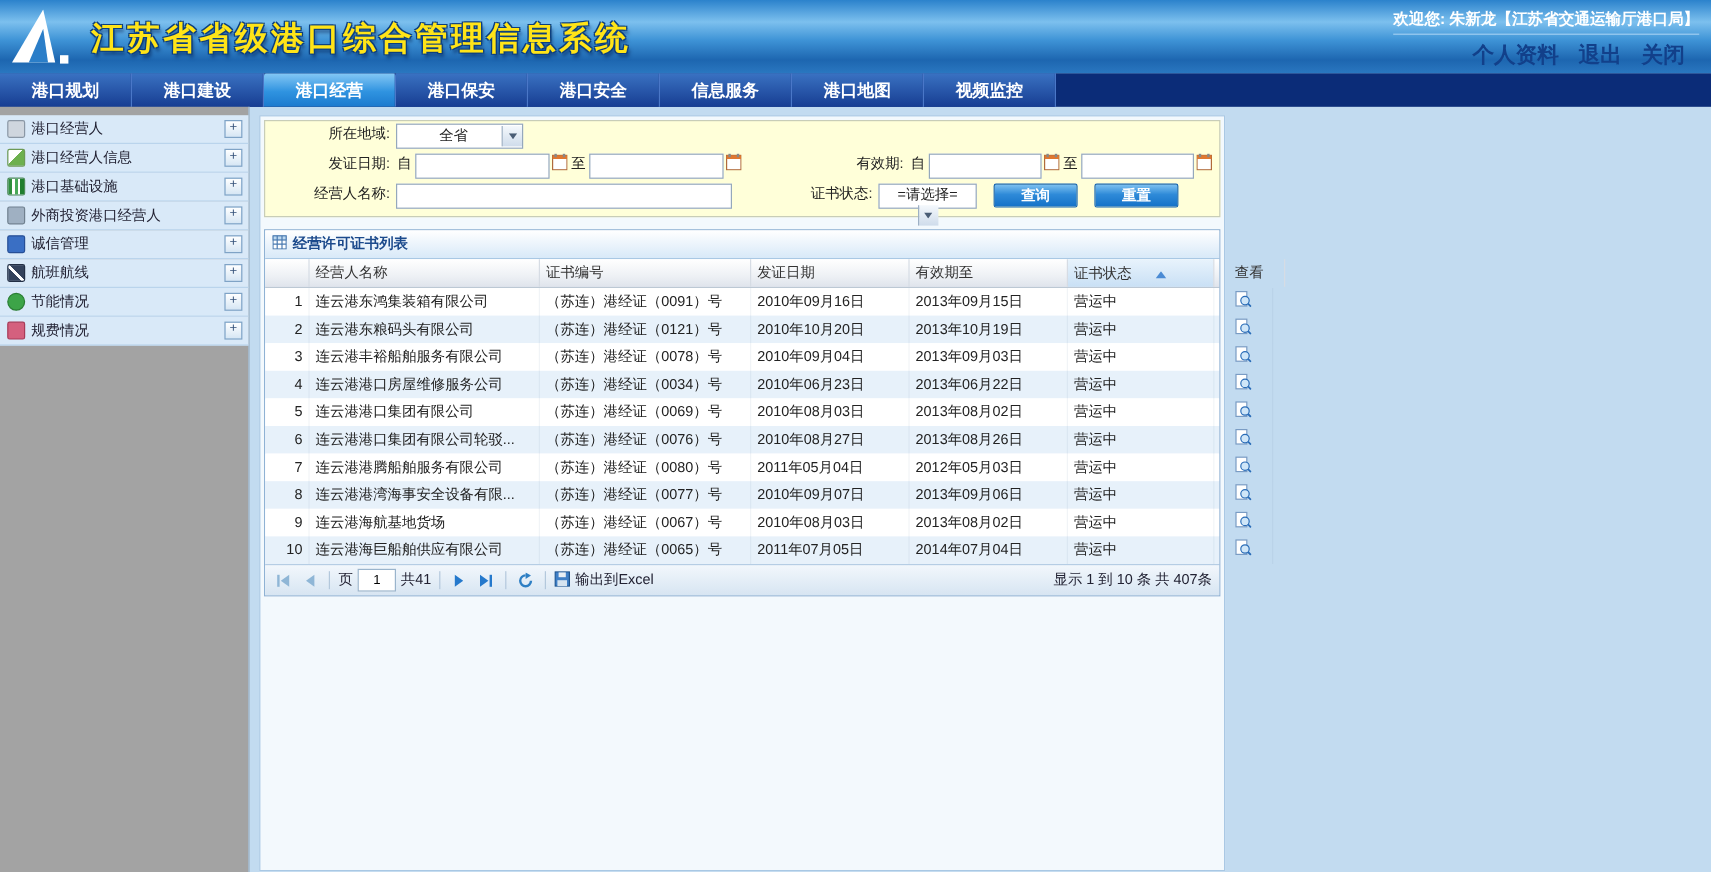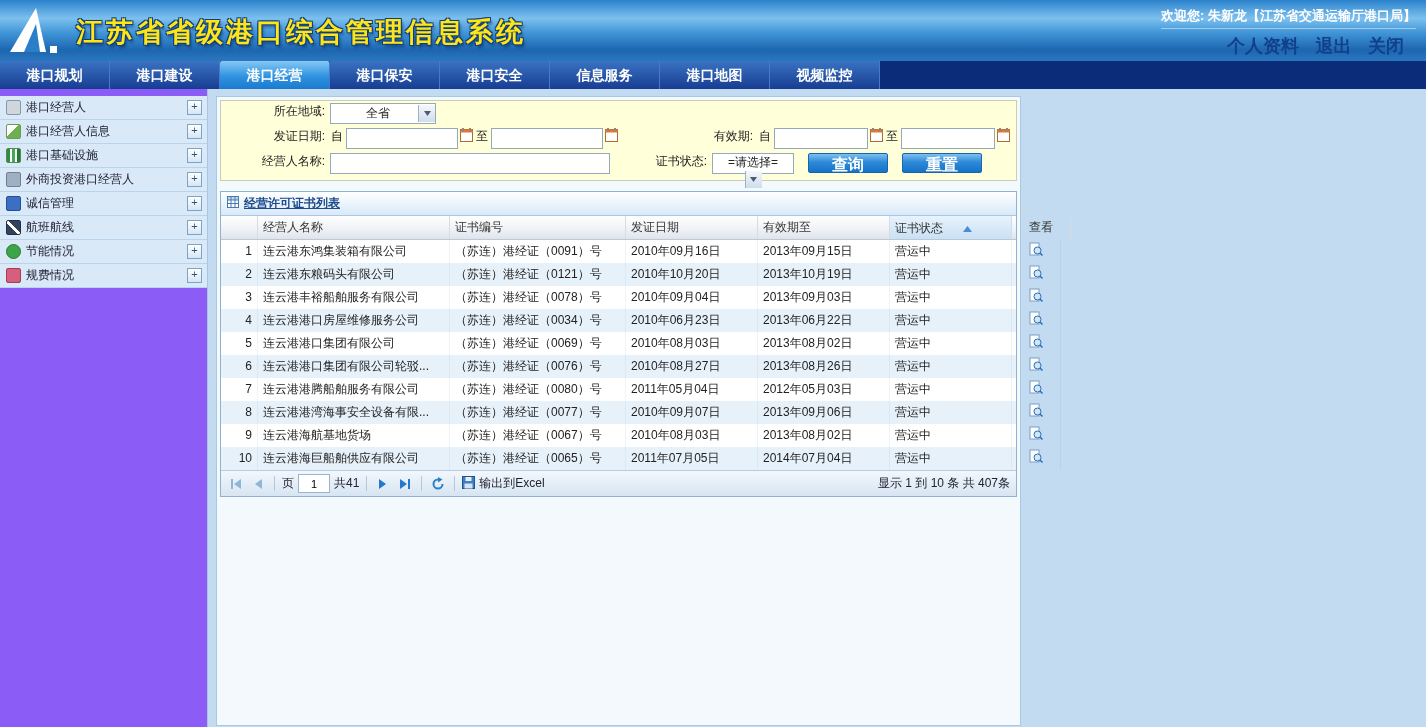--- a/index.html
+++ b/index.html
@@ -20,21 +20,21 @@
 
   
   .nav{height:28px;background:#0b2c78;display:flex;}
   .tab{width:109px;line-height:28px;text-align:center;color:#fff;font-size:14px;font-weight:bold;
     background:linear-gradient(180deg,#3a72c2 0%,#173d92 100%);
     border-right:1px solid #4a77c8;cursor:pointer;}
   .tab.active{background:linear-gradient(180deg,#85c8f5 0%,#2f93e0 55%,#1b7ace 100%);border-radius:2px 2px 0 0;}
 
   
   .content{display:flex;height:638px;}
-  .sidebar{width:207px;background:#8b5cf6;border-right:1px solid #a6c6e2;padding-top:7px;flex:none;}
+  .sidebar{width:207px;background:#a3a3a3;border-right:1px solid #a6c6e2;padding-top:7px;flex:none;}
   .side-item{height:23px;display:flex;align-items:center;padding:0 5px 0 6px;
     border-bottom:1px solid #bad4ec;background:#d9e9f8;font-size:12px;color:#223;cursor:pointer;}
   .side-label{flex:1;margin-left:5px;white-space:nowrap;overflow:hidden;}
   .mini{width:13px;height:13px;border-radius:2px;flex:none;}
   .i1{background:#cfd6de;border:1px solid #8a97a5;}
   .i2{background:linear-gradient(135deg,#ffffff 45%,#6db04e 45%);border:1px solid #6d9a54;}
   .i3{background:linear-gradient(90deg,#2f8e3c 20%,#ffffff 20% 40%,#47a957 40% 60%,#ffffff 60% 75%,#1f7e2e 75%);border:1px solid #4d8a58;}
   .i4{background:#9fb0c2;border:1px solid #70808f;}
   .i5{background:#3a6fc4;border:1px solid #274f96;}
   .i6{background:linear-gradient(45deg,#33425c 40%,#ffffff 40% 55%,#33425c 55%);border:1px solid #222f45;}
@@ -53,30 +53,30 @@
   .s-label.wr{width:60px;margin-left:auto;}
   .mini-label{padding:0 3px 0 1px;flex:none;}
   .txt{height:19px;border:1px solid #95a8bc;background:#fff;font-size:12px;padding:0 3px;font-family:inherit;}
   .w104{width:104px;} .w86{width:86px;} .w272{width:272px;}
   .cal{margin:0 2px;flex:none;cursor:pointer;display:inline-flex;align-items:center;}
   .select{height:19px;border:1px solid #95a8bc;background:#fff;display:inline-flex;align-items:center;cursor:pointer;flex:none;}
   .sel-text{flex:1;padding:0 3px;font-size:12px;white-space:nowrap;}
   .sel-arrow{width:16px;height:17px;background:linear-gradient(180deg,#f4f8fc,#cfdceb);
     border-left:1px solid #9db0c4;display:flex;align-items:center;justify-content:center;flex:none;}
   .w72{width:72px;padding-left:32px;} .w80{width:80px;flex-direction:column;}
-  .btn{width:80px;height:20px;margin-left:14px;border:1px solid #1565b2;border-radius:2px;
+  .btn{width:70px;height:20px;margin-left:14px;border:1px solid #1565b2;border-radius:2px;
     background:linear-gradient(180deg,#7cc0f0 0%,#2e8ad8 45%,#1572c8 100%);
-    color:#fff;font-size:16px;font-weight:bold;font-family:inherit;cursor:pointer;}
+    color:#fff;font-size:12px;font-weight:bold;font-family:inherit;cursor:pointer;}
   .btn.last{margin-right:30px;}
 
   
   .grid-box{margin-top:10px;border:1px solid #8fb2d4;background:#fff;}
   .grid-title{height:23px;display:flex;align-items:center;gap:5px;padding:0 6px;
     background:linear-gradient(180deg,#ffffff,#d8e9f8);border-bottom:1px solid #a9c8e4;
-    font-size:12px;font-weight:bold;color:#1c4a8c;text-decoration:underline;}
+    font-size:12px;font-weight:bold;color:#1c4a8c;}
   .grid-head{display:flex;height:23px;font-size:12px;color:#333;
     background:linear-gradient(180deg,#ffffff 0%,#eef1f5 60%,#dfe4ec 100%);border-bottom:1px solid #bcc8d4;}
   .hcell{line-height:22px;padding:0 5px;border-right:1px solid #d6dce4;white-space:nowrap;overflow:hidden;cursor:pointer;}
   .hcell.sorted{background:linear-gradient(180deg,#e8f3fc,#c9e0f5);display:flex;align-items:center;gap:20px;}
   .c-no{width:26px;flex:none;text-align:right;}
   .c-name{width:181px;flex:none;}
   .c-cert{width:165px;flex:none;}
   .c-issue{width:121px;flex:none;}
   .c-valid{width:121px;flex:none;}
   .c-status{width:111px;flex:none;}

